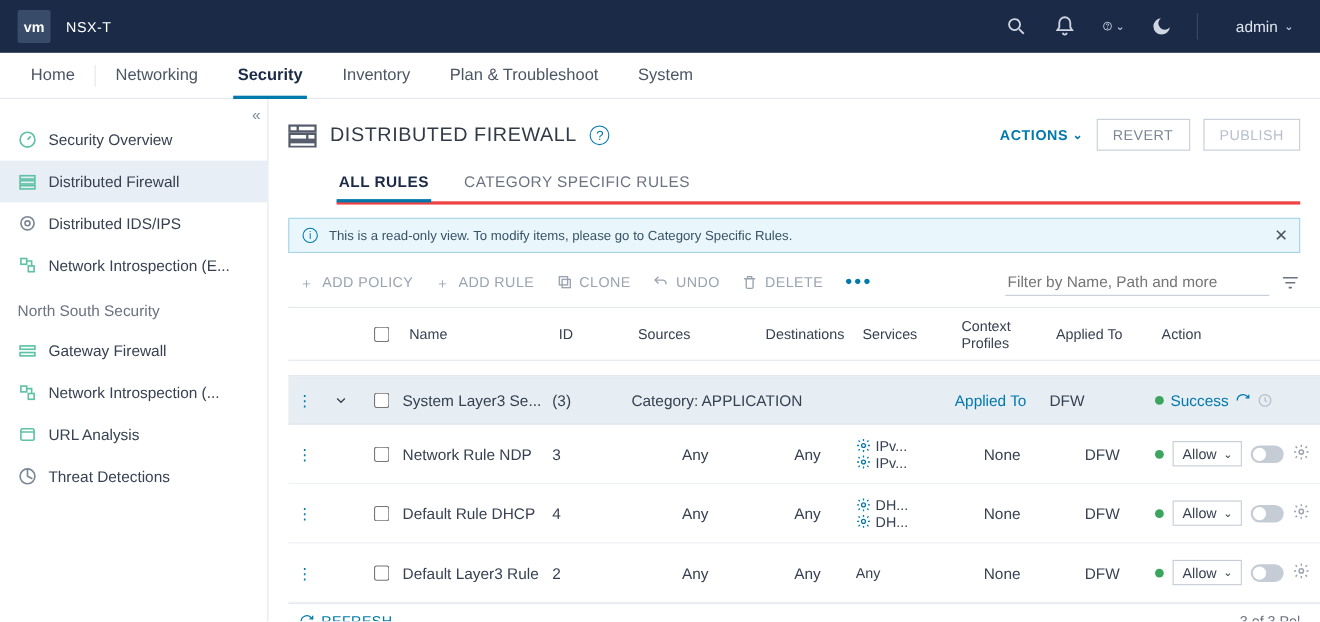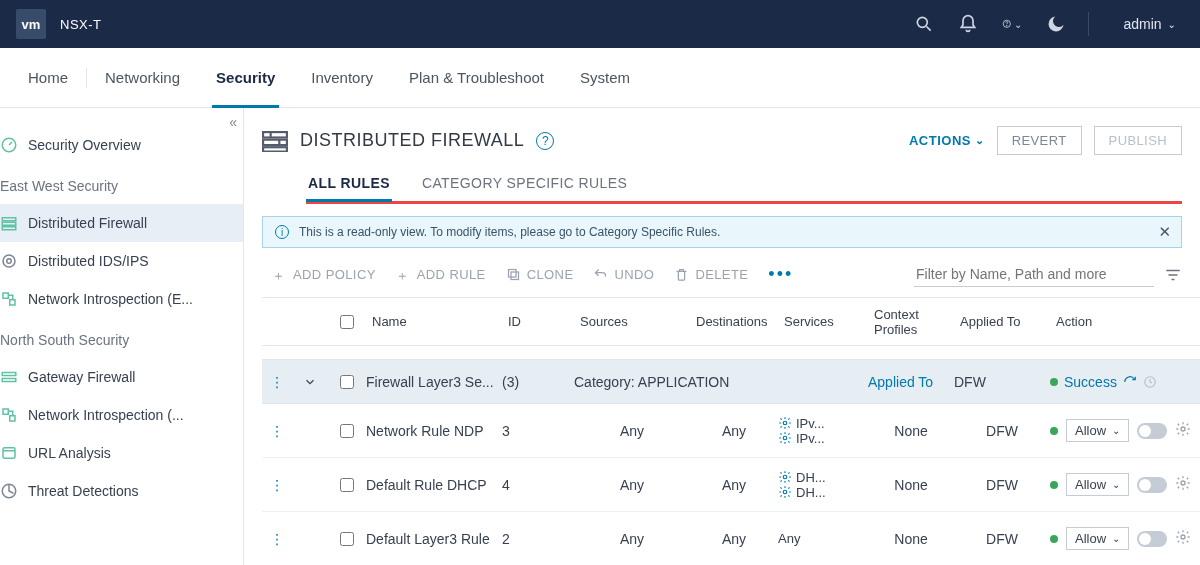--- a/index.html
+++ b/index.html
@@ -8,31 +8,31 @@
   
   .top-bar { display: flex; align-items: center; height: 48px; background: #1b2a47; color: #fff; padding: 0 16px; }
   .logo-box { width: 30px; height: 30px; background: #384b68; display:flex; align-items:center; justify-content:center; border-radius:2px; font-weight:700; font-size:13px; }
   .product-name { font-size: 13px; margin-left: 14px; letter-spacing: .5px; }
   .top-spacer { flex: 1; }
   .top-icon { width: 20px; height:20px; margin: 0 12px; color:#cfd6e2; cursor:pointer; display:flex; align-items:center; justify-content:center; }
   .top-divider { width:1px; height:24px; background:#3a4a66; margin:0 10px; }
   .user { font-size: 14px; color:#dfe5ee; margin-left: 24px; margin-right: 8px; display:flex; align-items:center; gap:6px; cursor:pointer; }
 
   
-  .nav-tabs { display:flex; align-items:center; height:60px; border-bottom:1px solid #e3e6eb; padding: 0 10px; }
+  .nav-tabs { display:flex; align-items:center; height:42px; border-bottom:1px solid #e3e6eb; padding: 0 10px; }
   .nav-tab { padding: 0 18px; height:100%; display:flex; align-items:center; font-size:15px; color:#4b5563; cursor:pointer; position:relative; }
   .nav-sep { width:1px; height:20px; background:#e3e6eb; }
   .nav-tab.active { font-weight:700; color:#1b2a47; }
   .nav-tab.active::after { content:""; position:absolute; bottom:-1px; left:14px; right:14px; height:3px; background:#0079ad; }
 
   
   .body { display:flex; height: calc(565px - 48px - 42px); }
   .sidebar { width: 244px; border-right:1px solid #e3e6eb; overflow:hidden; position:relative; }
   .collapse-btn { position:absolute; top:6px; right:6px; color:#7b8794; cursor:pointer; font-size:14px; }
-  .side-item, .side-group { display:flex; align-items:center; gap:10px; padding: 10px 0; font-size:14px; color:#374151; cursor:pointer; }
+  .side-item, .side-group { display:flex; align-items:center; gap:10px; padding: 10px 16px; font-size:14px; color:#374151; cursor:pointer; }
   .side-group { color:#6b7280; font-weight:400; cursor:default; padding-top:14px; }
   .side-item.active { background:#e8eef5; }
   .side-icon { width:18px; height:18px; display:flex; align-items:center; justify-content:center; color:#5ec2a5; }
   .side-icon.grey { color:#7b8794; }
 
   
   .main { flex:1; padding: 18px 0 0 18px; overflow:hidden; position:relative; }
   .page-head { display:flex; align-items:center; gap:12px; margin-bottom:14px; padding-right:18px; }
   .page-title-icon { width:26px; height:20px; color:#555c6b; }
   .page-title { font-size:18px; letter-spacing:.5px; color:#323a46; }
@@ -149,21 +149,20 @@
     <div class="side-item">
       <span class="side-icon">
         <svg viewBox="0 0 24 24" fill="none" stroke="currentColor" stroke-width="2">
             <circle cx="12" cy="12" r="9"></circle>
             <path d="M12 12l4-4"></path>
           </svg>
       </span>
       <span>Security Overview</span>
     </div>
 
-    <div class="side-group">East West Security</div>
     <div class="side-item active">
       <span class="side-icon">
         <svg viewBox="0 0 24 24" fill="none" stroke="currentColor" stroke-width="2">
             <rect x="3" y="5" width="18" height="4"></rect>
             <rect x="3" y="11" width="18" height="4"></rect>
             <rect x="3" y="17" width="18" height="4"></rect>
           </svg>
       </span>
       <span>Distributed Firewall</span>
     </div>
@@ -327,21 +326,21 @@
       <div class="section-row">
         <div class="drag">⋮</div>
         <div class="caret">
           <svg width="14" height="14" viewBox="0 0 24 24" fill="none" stroke="currentColor" stroke-width="2">
               <polyline points="6 9 12 15 18 9"></polyline>
             </svg>
         </div>
         <div class="chk">
             <input type="checkbox" class="cb" style="">
           </div>
-        <div class="ellipsis">Firewall Layer3 Se...</div>
+        <div class="ellipsis">System Layer3 Se...</div>
         <div>(3)</div>
         <div class="cat">Category: APPLICATION</div>
         <div><span class="applied-link">Applied To</span></div>
         <div>DFW</div>
         <div class="section-status">
           <span class="dot"></span>
           <span>Success</span>
           <svg width="14" height="14" viewBox="0 0 24 24" fill="none" stroke="#0079ad" stroke-width="2">
               <path d="M3 12a9 9 0 0115-6.7L21 8"></path>
               <path d="M21 3v5h-5"></path>

